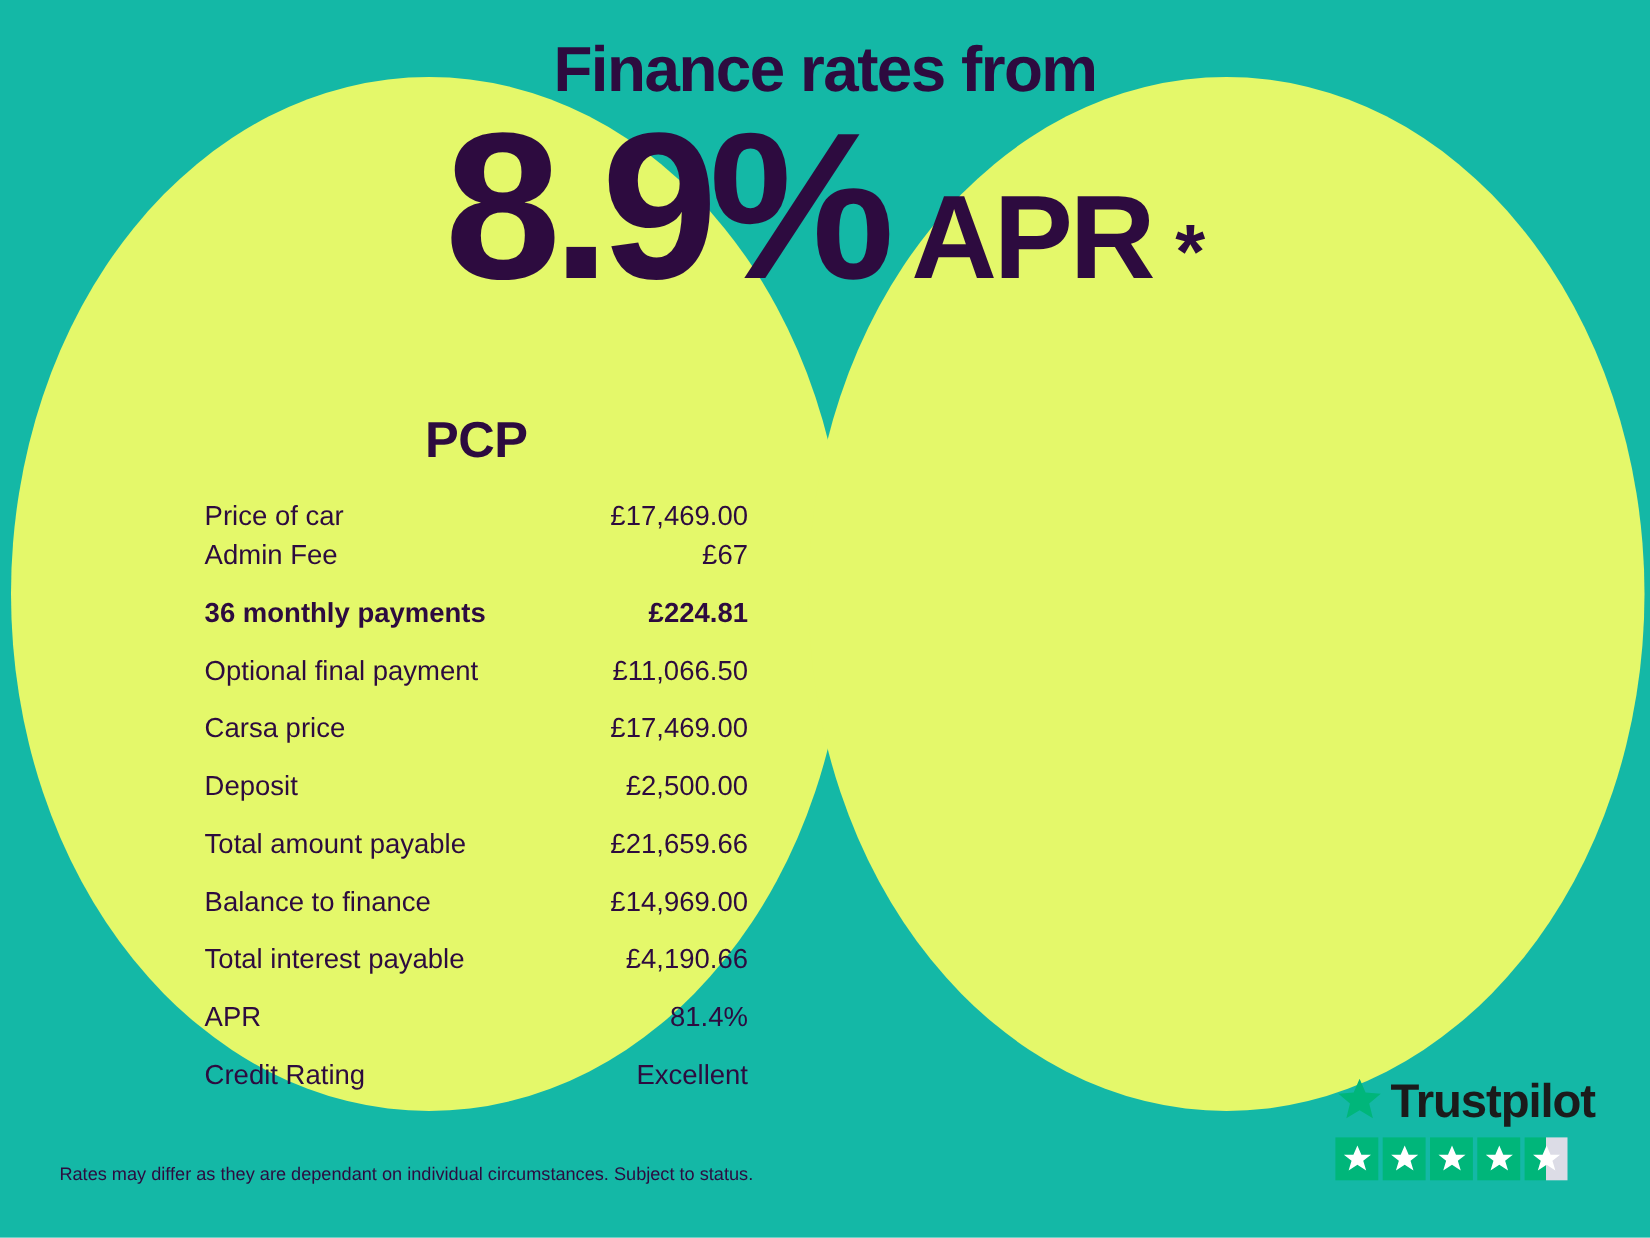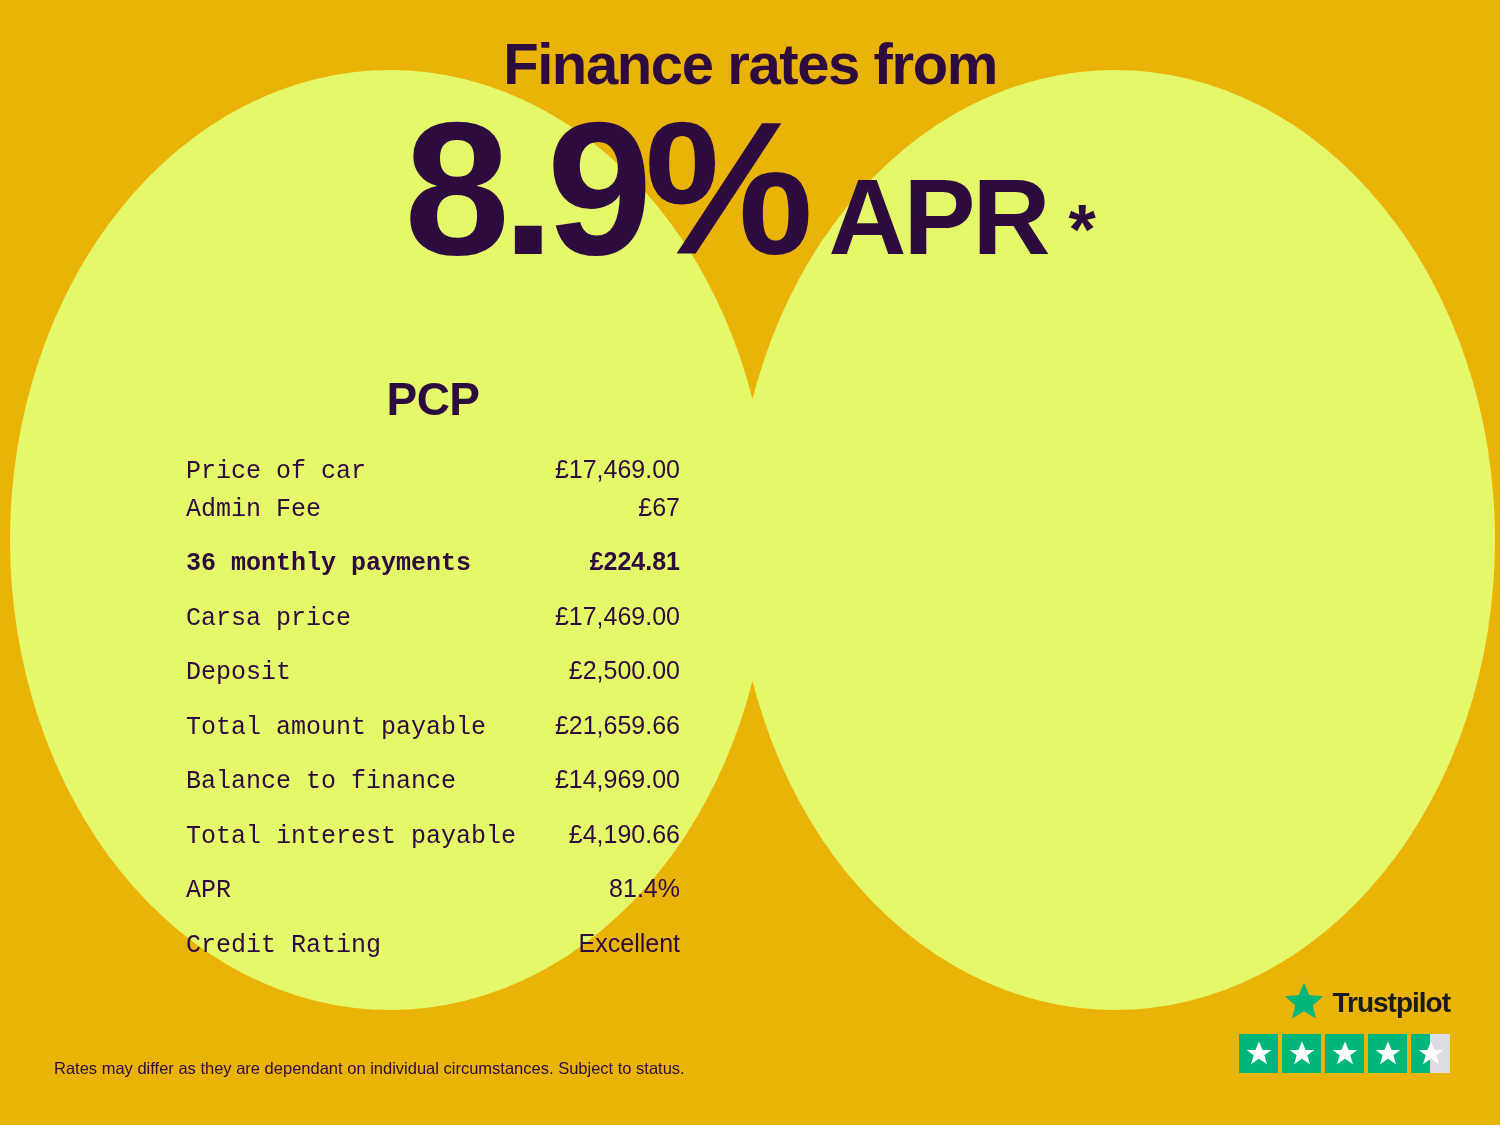--- a/index.html
+++ b/index.html
@@ -11,21 +11,21 @@
   body {
     font-family: "Liberation Sans", sans-serif;
     background: #ffffff;
     position: relative;
     color: #2d0b3f;
   }
   #stage {
     position: relative;
     width: 1500px;
     height: 1125px;
-    background: #eab308;
+    background: #14b8a6;
     overflow: hidden;
   }
   
   .blob {
     position: absolute;
     border-radius: 50%;
     background: #e4f86a;
   }
   #blob-left  { left: 10px;  top: 70px;  width: 760px; height: 940px; }
   #blob-right { left: 735px; top: 70px;  width: 760px; height: 940px; }
@@ -100,21 +100,21 @@
     justify-content: space-between;
     align-items: baseline;
     font-size: 25px;
     color: #2d0b3f;
     line-height: 1.42;
     white-space: nowrap;
   }
   .row.tight { line-height: 1.42; }
   .row.spaced { margin-top: 17px; }
   .row.bold { font-weight: 700; }
-  .row .label { text-align: right; font-family: Liberation Mono, monospace; }
+  .row .label { text-align: right; }
   .row .value { text-align: right; }
 
   
   .disclaimer {
     position: absolute;
     left: 54px;
     bottom: 44px;
     width: 800px;
     font-size: 16.5px;
     line-height: 1.5;
@@ -131,21 +131,21 @@
     text-align: right;
   }
   .tp-top {
     display: flex;
     align-items: center;
     justify-content: flex-end;
     gap: 6px;
     margin-bottom: 8px;
   }
   .tp-name {
-    font-size: 28px;
+    font-size: 43px;
     font-weight: 700;
     letter-spacing: -1px;
     color: #1b1b1b;
   }
   .tp-stars {
     display: flex;
     gap: 4px;
   }
   .tp-star {
     width: 39px;
@@ -185,20 +185,24 @@
             <span class="label">Price of car</span>
             <span class="value">£17,469.00</span>
           </div>
           <div class="row tight">
             <span class="label">Admin Fee</span>
             <span class="value">£67</span>
           </div>
           <div class="row bold spaced">
             <span class="label">36 monthly payments</span>
             <span class="value">£224.81</span>
+          </div>
+          <div class="row spaced">
+            <span class="label">Optional final payment</span>
+            <span class="value">£11,066.50</span>
           </div>
           <div class="row spaced">
             <span class="label">Carsa price</span>
             <span class="value">£17,469.00</span>
           </div>
           <div class="row spaced">
             <span class="label">Deposit</span>
             <span class="value">£2,500.00</span>
           </div>
           <div class="row spaced">

